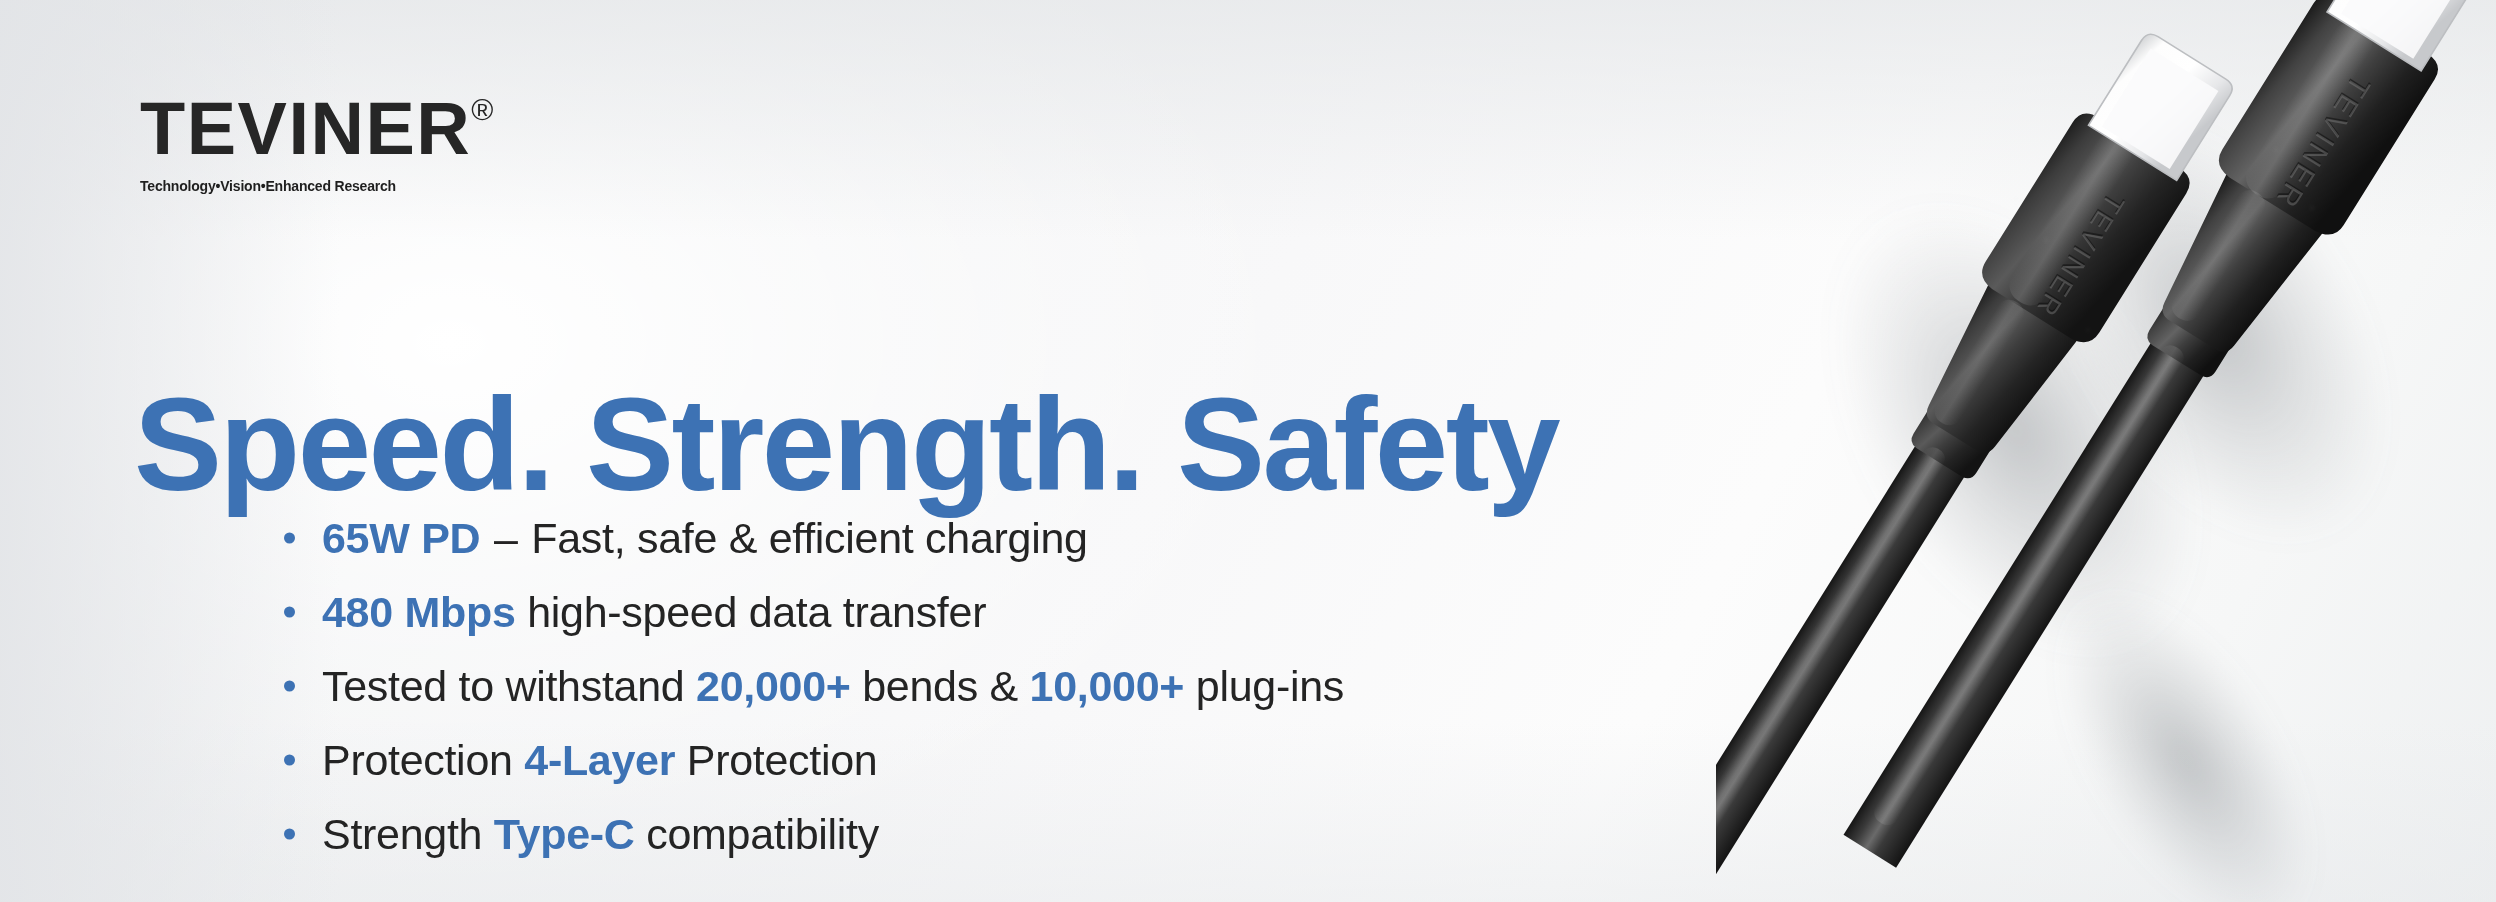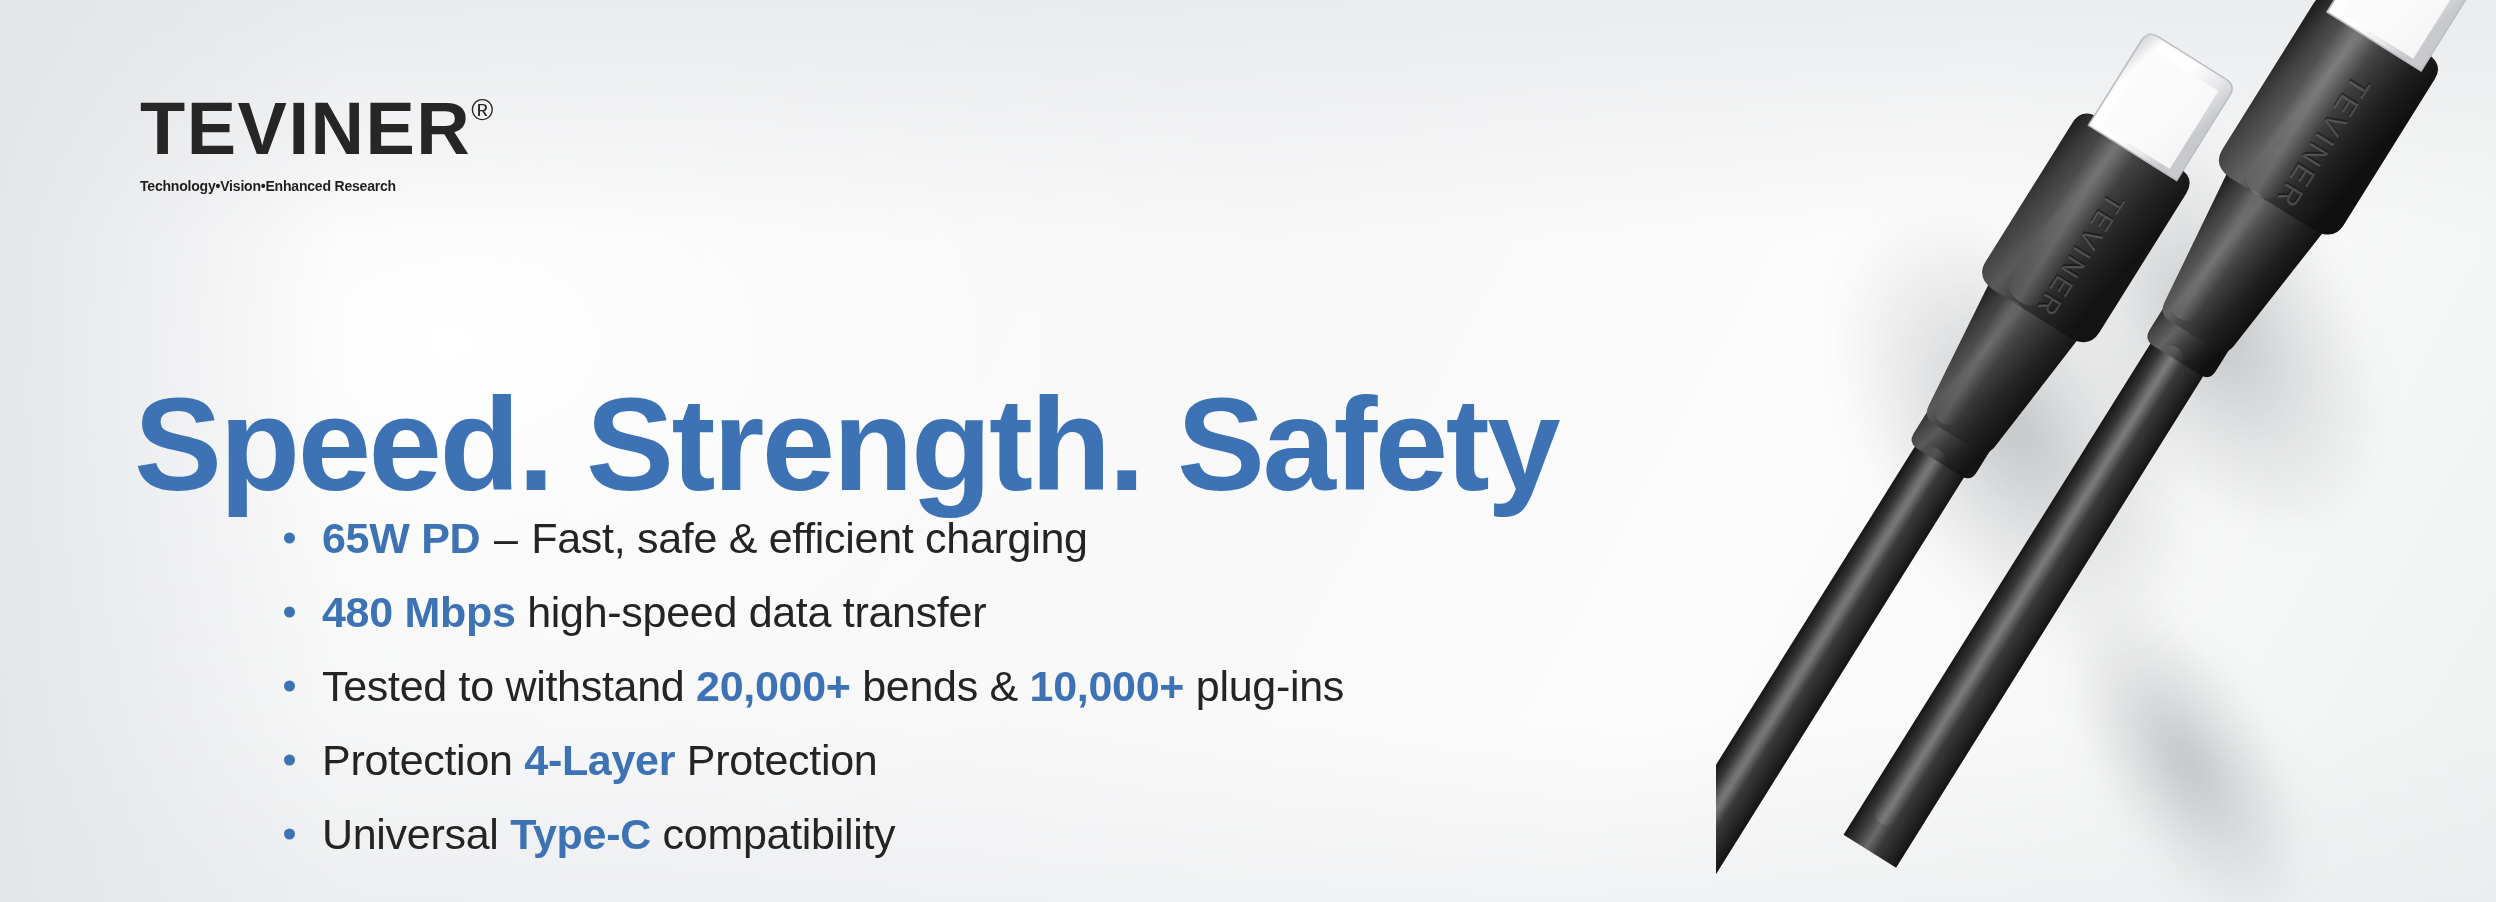--- a/index.html
+++ b/index.html
@@ -156,21 +156,21 @@
     <div id="logo-tagline">Technology•Vision•Enhanced Research</div>
   </div>
 
   <h1 id="headline">Speed. Strength. Safety</h1>
 
   <ul id="features">
       <li class="feature-item"><span class="dot"></span><span class="hl">65W PD</span> <span class="sep">–</span> <span>Fast, safe &amp; efficient charging</span></li>
       <li class="feature-item"><span class="dot"></span><span class="hl">480 Mbps</span> <span>high-speed data transfer</span></li>
       <li class="feature-item"><span class="dot"></span><span>Tested to withstand</span> <span class="hl">20,000+</span> <span>bends &amp;</span> <span class="hl">10,000+</span> <span>plug-ins</span></li>
       <li class="feature-item"><span class="dot"></span><span>Protection</span> <span class="hl">4-Layer</span> <span>Protection</span></li>
-      <li class="feature-item"><span class="dot"></span><span>Universal</span> <span class="hl">Type-C</span> <span>compatibility</span></li>
+      <li class="feature-item"><span class="dot"></span><span>Strength</span> <span class="hl">Type-C</span> <span>compatibility</span></li>
     </ul>
 
   <div id="cable-art">
     <svg viewBox="0 0 780 902" xmlns="http://www.w3.org/2000/svg" aria-hidden="true">
       <defs>
 
         <linearGradient id="housingGrad" x1="0" y1="0" x2="1" y2="0.25">
           <stop offset="0%" stop-color="#1b1b1b"></stop>
           <stop offset="16%" stop-color="#3c3c3c"></stop>
           <stop offset="38%" stop-color="#5a5a5a"></stop>

